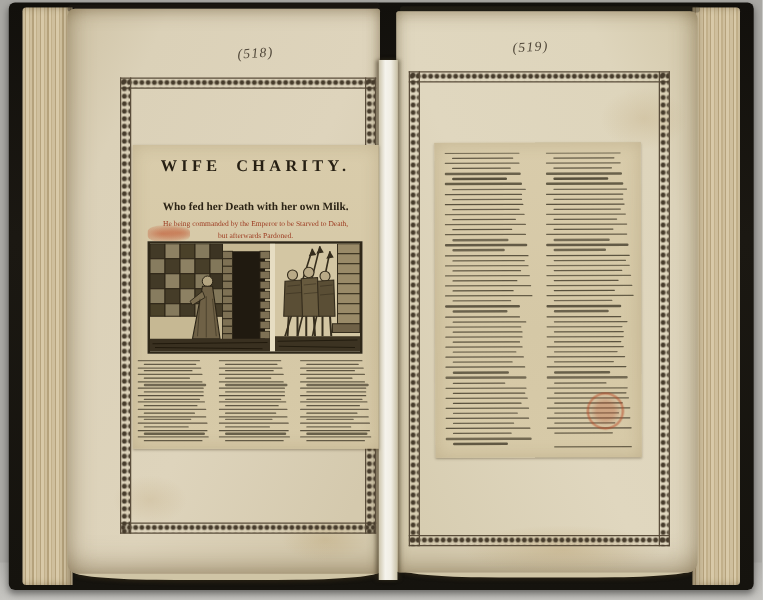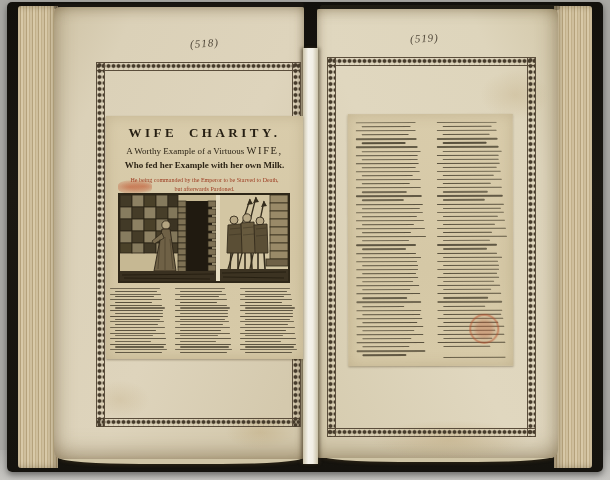--- a/index.html
+++ b/index.html
@@ -157,22 +157,21 @@
   </div>
   <div class="lace" id="frame-right">
     <div class="side t"></div>
     <div class="side b"></div>
     <div class="side l"></div>
     <div class="side r"></div>
   </div>
 
   <div class="sheet" id="sheet-left">
     <div class="bal-title">WIFE CHARITY.</div>
-    <div class="bal-sub1"><span>A Worthy Example of a Virtuous </span><span class="emph">WIFE,</span></div>
-    <div class="bal-sub2">Who fed her Example with her own Milk.</div>
+    <div class="bal-sub2">Who fed her Death with her own Milk.</div>
     <div class="bal-rub1">He being commanded by the Emperor to be Starved to Death,</div>
     <div class="bal-rub2">but afterwards Pardoned.</div>
     <div class="stamp-small"></div>
 
     <div class="woodcut">
 
       <svg class="panel" width="96" height="86" viewBox="0 0 96 86">
         <rect width="96" height="86" fill="#c6b893"></rect>
         <g stroke="#2c2517" stroke-width="0.8">
           <rect x="0" y="0" width="12" height="12" fill="#423a27"></rect>

